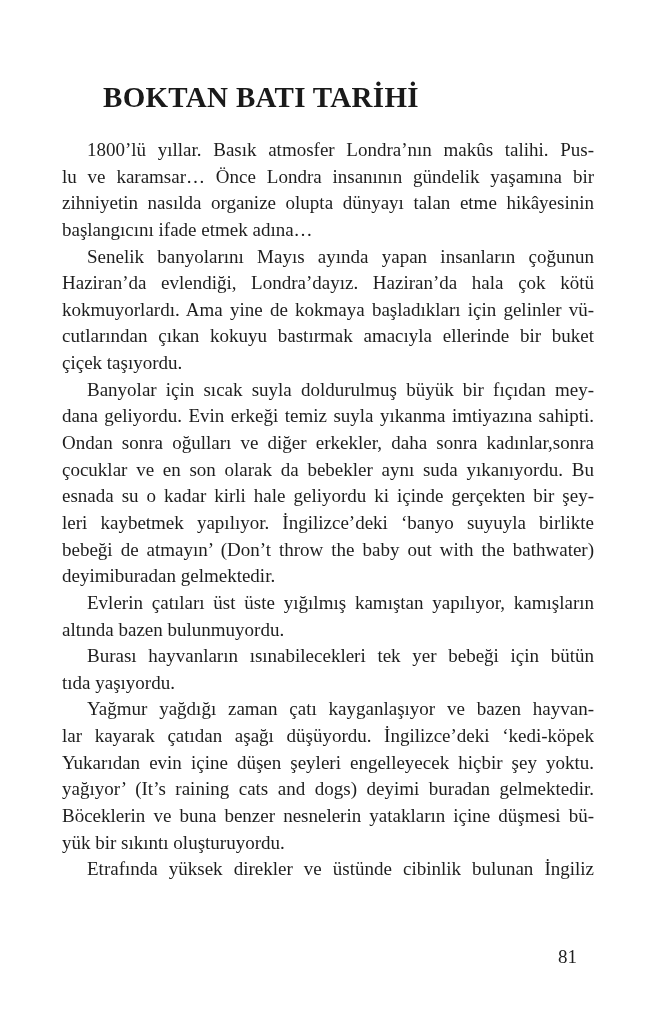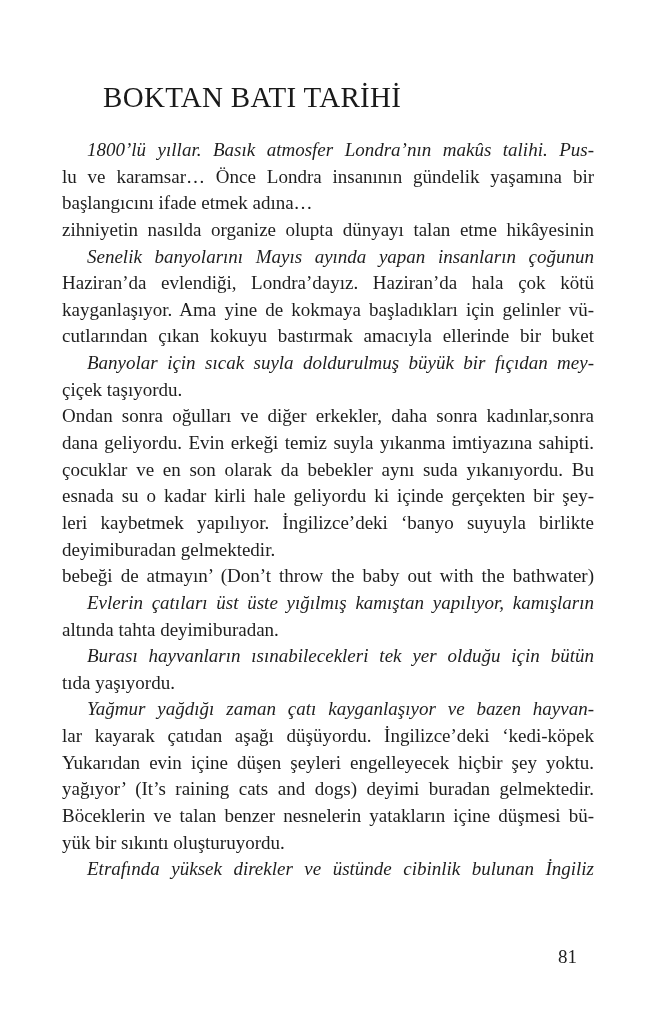--- a/index.html
+++ b/index.html
@@ -16,21 +16,21 @@
     font-family: "Liberation Serif", serif;
     color: #1e1e1e;
   }
   .title {
     position: absolute;
     left: 103px;
     top: 82px;
     margin: 0;
     font-family: "Liberation Serif", serif;
     font-size: 29px;
-    font-weight: normal;
+    font-weight: bold;
     line-height: 1.1;
     letter-spacing: 0.3px;
     color: #1a1a1a;
     white-space: nowrap;
   }
   .body-text {
     position: absolute;
     left: 62px;
     top: 137px;
     width: 532px;
@@ -39,21 +39,20 @@
   }
   .line {
     height: 26.65px;
     text-align: justify;
     text-align-last: justify;
     white-space: nowrap;
     overflow: hidden;
   }
   .line.indent {
     padding-left: 25px;
-    font-style: italic;
   }
   .line.last {
     text-align-last: left;
     white-space: normal;
   }
   .page-number {
     position: absolute;
     top: 944px;
     right: 81px;
     font-size: 19px;
@@ -64,42 +63,42 @@
 </style>
 </head>
 <body>
 
 <div class="page">
   <h1 class="title">BOKTAN BATI TARİHİ</h1>
 
   <div class="body-text">
       <div class="line indent">1800’lü yıllar. Basık atmosfer Londra’nın makûs talihi. Pus-</div>
       <div class="line">lu ve karamsar… Önce Londra insanının gündelik yaşamına bir</div>
+      <div class="line">zihniyetin nasılda organize olupta dünyayı talan etme hikâyesinin</div>
       <div class="line last">başlangıcını ifade etmek adına…</div>
-      <div class="line">zihniyetin nasılda organize olupta dünyayı talan etme hikâyesinin</div>
       <div class="line indent">Senelik banyolarını Mayıs ayında yapan insanların çoğunun</div>
       <div class="line">Haziran’da evlendiği, Londra’dayız. Haziran’da hala çok kötü</div>
-      <div class="line">kayganlaşıyor. Ama yine de kokmaya başladıkları için gelinler vü-</div>
+      <div class="line">kokmuyorlardı. Ama yine de kokmaya başladıkları için gelinler vü-</div>
       <div class="line">cutlarından çıkan kokuyu bastırmak amacıyla ellerinde bir buket</div>
+      <div class="line last">çiçek taşıyordu.</div>
       <div class="line indent">Banyolar için sıcak suyla doldurulmuş büyük bir fıçıdan mey-</div>
-      <div class="line last">çiçek taşıyordu.</div>
+      <div class="line">dana geliyordu. Evin erkeği temiz suyla yıkanma imtiyazına sahipti.</div>
       <div class="line">Ondan sonra oğulları ve diğer erkekler, daha sonra kadınlar,sonra</div>
-      <div class="line">dana geliyordu. Evin erkeği temiz suyla yıkanma imtiyazına sahipti.</div>
       <div class="line">çocuklar ve en son olarak da bebekler aynı suda yıkanıyordu. Bu</div>
       <div class="line">esnada su o kadar kirli hale geliyordu ki içinde gerçekten bir şey-</div>
       <div class="line">leri kaybetmek yapılıyor. İngilizce’deki ‘banyo suyuyla birlikte</div>
+      <div class="line">bebeği de atmayın’ (Don’t throw the baby out with the bathwater)</div>
       <div class="line last">deyimiburadan gelmektedir.</div>
-      <div class="line">bebeği de atmayın’ (Don’t throw the baby out with the bathwater)</div>
       <div class="line indent">Evlerin çatıları üst üste yığılmış kamıştan yapılıyor, kamışların</div>
-      <div class="line last">altında tahta deyimiburadan.</div>
-      <div class="line indent">Burası hayvanların ısınabilecekleri tek yer olduğu için bütün</div>
+      <div class="line last">altında bazen bulunmuyordu.</div>
+      <div class="line indent">Burası hayvanların ısınabilecekleri tek yer bebeği için bütün</div>
       <div class="line last">tıda yaşıyordu.</div>
       <div class="line indent">Yağmur yağdığı zaman çatı kayganlaşıyor ve bazen hayvan-</div>
       <div class="line">lar kayarak çatıdan aşağı düşüyordu. İngilizce’deki ‘kedi-köpek</div>
       <div class="line">Yukarıdan evin içine düşen şeyleri engelleyecek hiçbir şey yoktu.</div>
       <div class="line">yağıyor’ (It’s raining cats and dogs) deyimi buradan gelmektedir.</div>
-      <div class="line">Böceklerin ve talan benzer nesnelerin yatakların içine düşmesi bü-</div>
+      <div class="line">Böceklerin ve buna benzer nesnelerin yatakların içine düşmesi bü-</div>
       <div class="line last">yük bir sıkıntı oluşturuyordu.</div>
       <div class="line indent">Etrafında yüksek direkler ve üstünde cibinlik bulunan İngiliz</div>
     </div>
 
   <div class="page-number">81</div>
 </div>
 
 </body></html>

